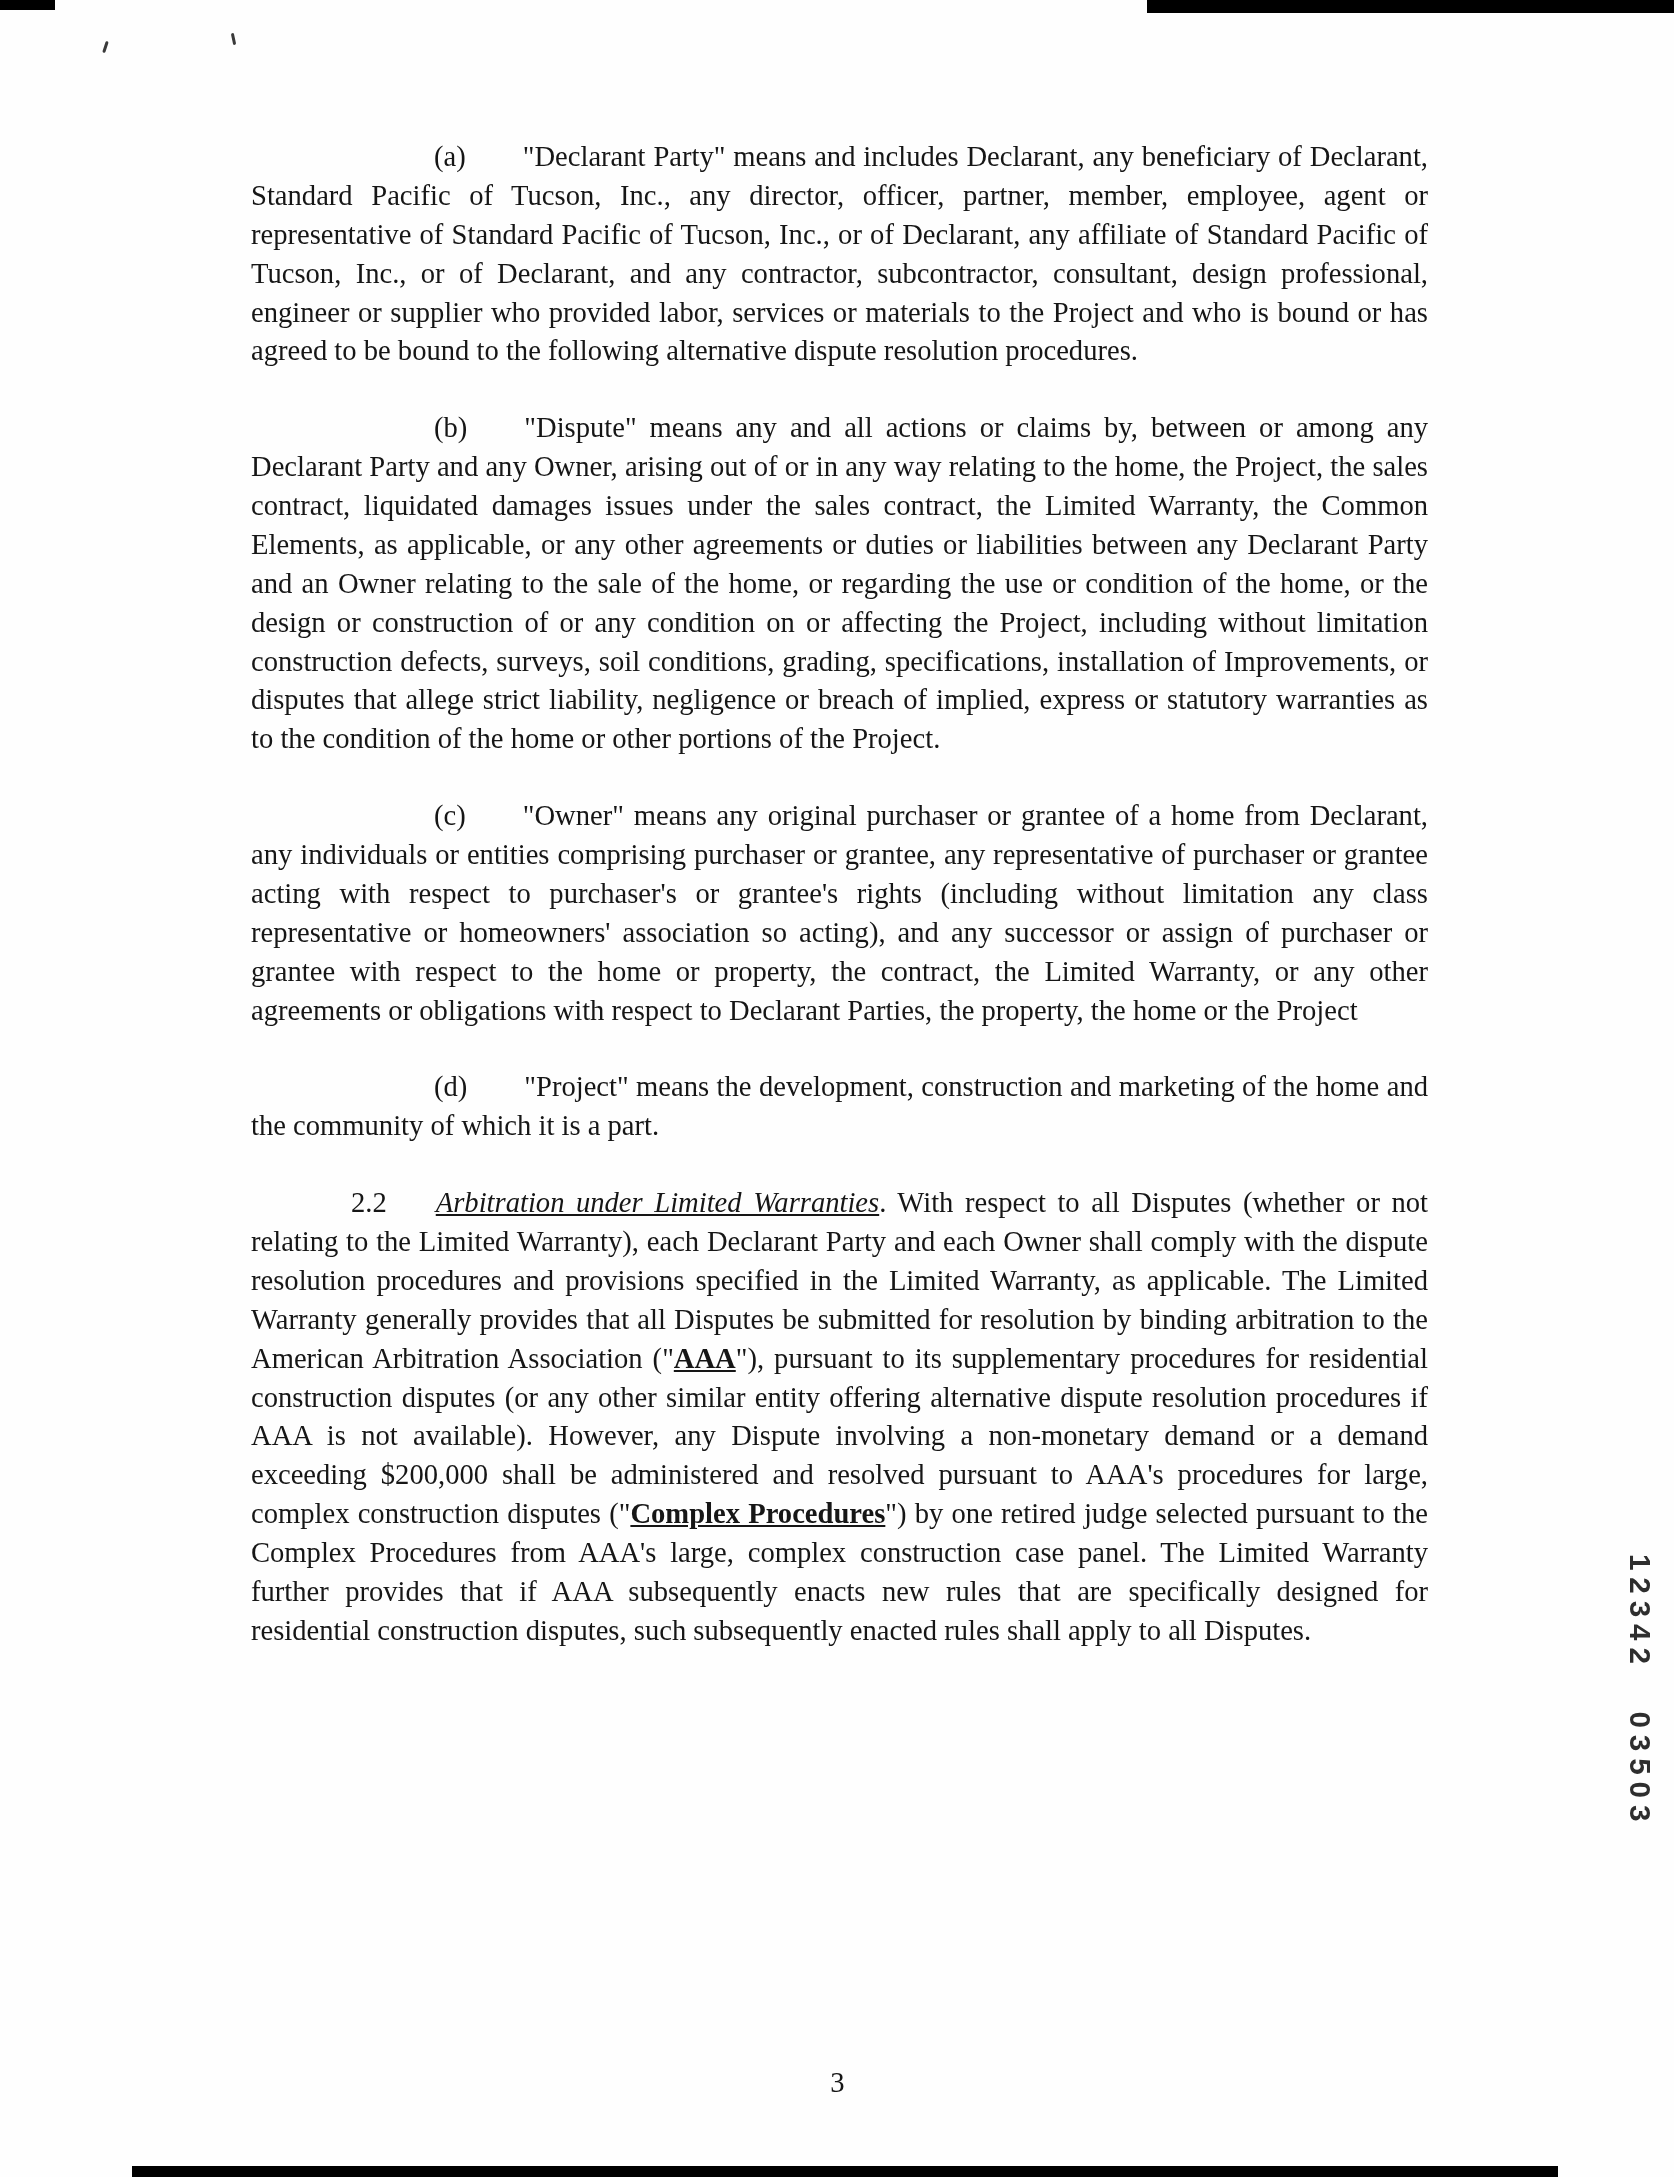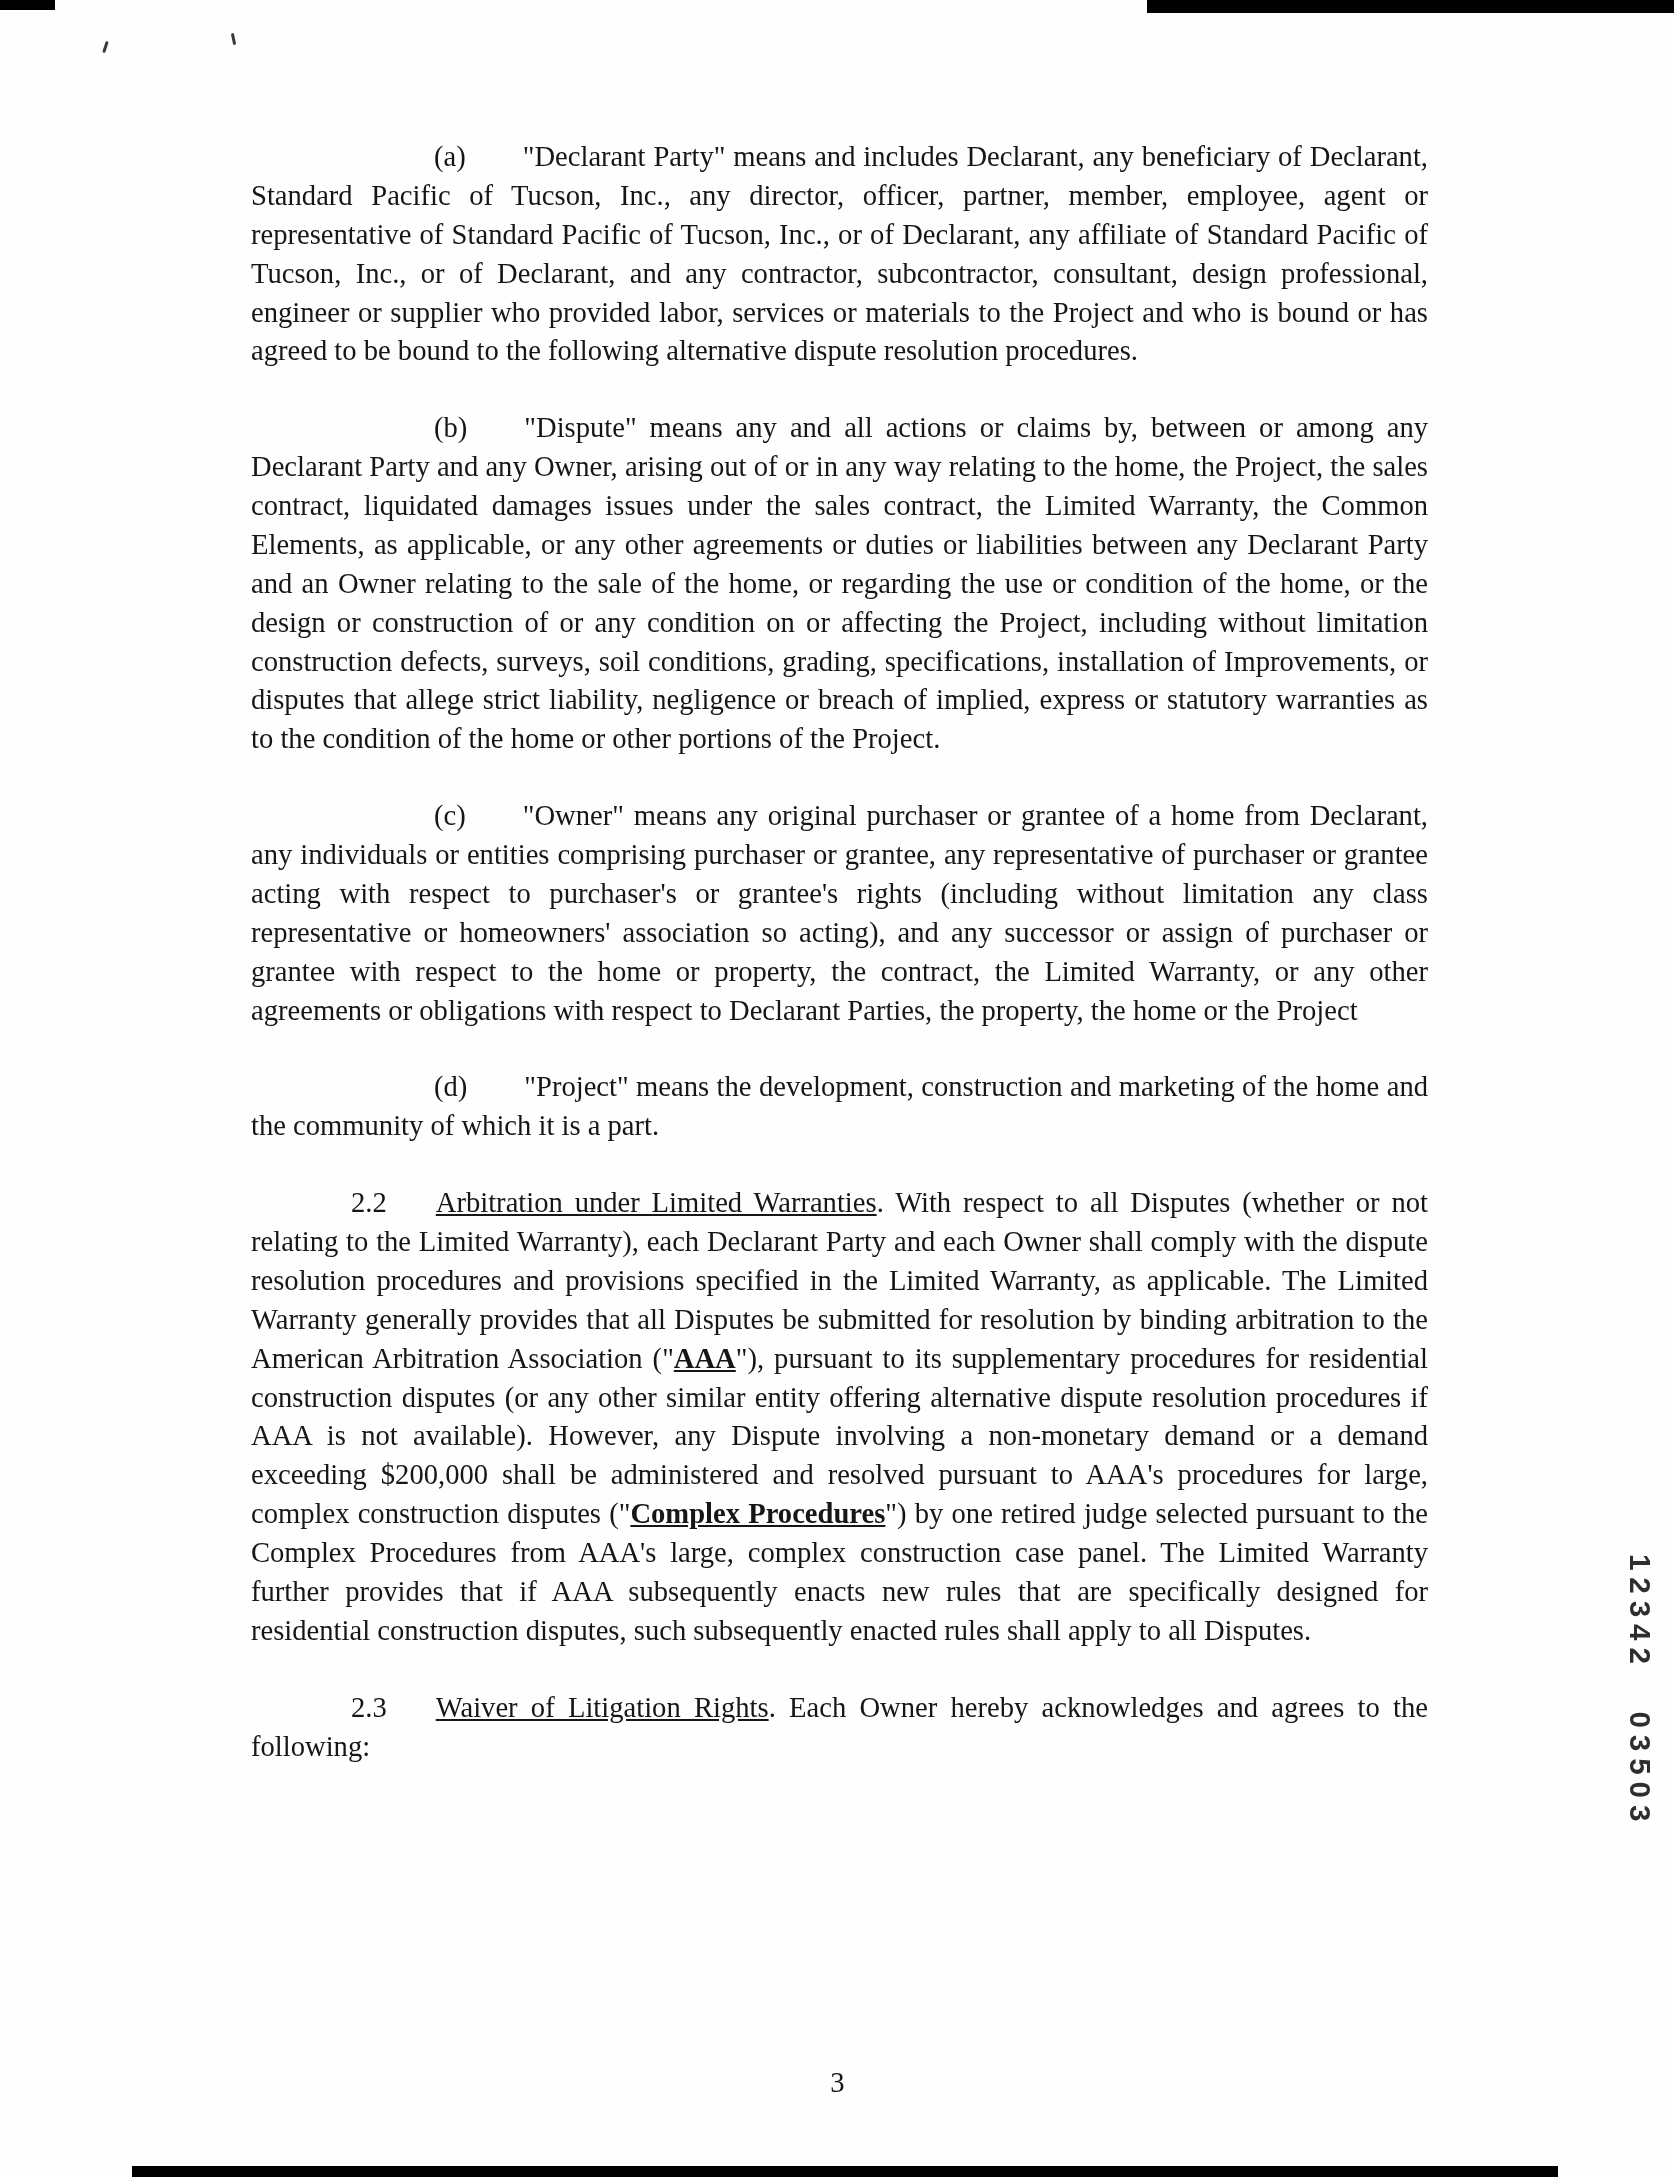--- a/index.html
+++ b/index.html
@@ -31,21 +31,21 @@
     font-size: 28.6px;
     line-height: 1.36;
     text-align: justify;
   }
   p { margin-bottom: 38px; }
   p.def { text-indent: 183px; }
   p.sec { text-indent: 100px; }
   p.last { margin-bottom: 0; }
   .tab { display: inline-block; width: 57px; }
   .sec-tab { display: inline-block; width: 49px; }
-  .heading { text-decoration: underline; }
+  .heading { text-decoration: underline; font-style: italic; }
   .bold { font-weight: bold; text-decoration: underline; }
 
   .page-number {
     position: absolute;
     left: 0;
     top: 2067px;
     width: 1675px;
     text-align: center;
     font-size: 28.6px;
     color: #161616;
@@ -80,21 +80,20 @@
     <p class="def"><span>(a)</span><span class="tab"></span><span>"Declarant Party" means and includes Declarant, any beneficiary of Declarant, Standard Pacific of Tucson, Inc., any director, officer, partner, member, employee, agent or representative of Standard Pacific of Tucson, Inc., or of Declarant, any affiliate of Standard Pacific of Tucson, Inc., or of Declarant, and any contractor, subcontractor, consultant, design professional, engineer or supplier who provided labor, services or materials to the Project and who is bound or has agreed to be bound to the following alternative dispute resolution procedures.</span></p>
 
     <p class="def"><span>(b)</span><span class="tab"></span><span>"Dispute" means any and all actions or claims by, between or among any Declarant Party and any Owner, arising out of or in any way relating to the home, the Project, the sales contract, liquidated damages issues under the sales contract, the Limited Warranty, the Common Elements, as applicable, or any other agreements or duties or liabilities between any Declarant Party and an Owner relating to the sale of the home, or regarding the use or condition of the home, or the design or construction of or any condition on or affecting the Project, including without limitation construction defects, surveys, soil conditions, grading, specifications, installation of Improvements, or disputes that allege strict liability, negligence or breach of implied, express or statutory warranties as to the condition of the home or other portions of the Project.</span></p>
 
     <p class="def"><span>(c)</span><span class="tab"></span><span>"Owner" means any original purchaser or grantee of a home from Declarant, any individuals or entities comprising purchaser or grantee, any representative of purchaser or grantee acting with respect to purchaser's or grantee's rights (including without limitation any class representative or homeowners' association so acting), and any successor or assign of purchaser or grantee with respect to the home or property, the contract, the Limited Warranty, or any other agreements or obligations with respect to Declarant Parties, the property, the home or the Project</span></p>
 
     <p class="def"><span>(d)</span><span class="tab"></span><span>"Project" means the development, construction and marketing of the home and the community of which it is a part.</span></p>
 
     <p class="sec"><span>2.2</span><span class="sec-tab"></span><span class="heading">Arbitration under Limited Warranties</span><span>. </span><span>With respect to all Disputes (whether or not relating to the Limited Warranty), each Declarant Party and each Owner shall comply with the dispute resolution procedures and provisions specified in the Limited Warranty, as applicable. The Limited Warranty generally provides that all Disputes be submitted for resolution by binding arbitration to the American Arbitration Association ("</span><span class="bold">AAA</span><span>"), pursuant to its supplementary procedures for residential construction disputes (or any other similar entity offering alternative dispute resolution procedures if AAA is not available). However, any Dispute involving a non-monetary demand or a demand exceeding $200,000 shall be administered and resolved pursuant to AAA's procedures for large, complex construction disputes ("</span><span class="bold">Complex Procedures</span><span>") by one retired judge selected pursuant to the Complex Procedures from AAA's large, complex construction case panel. The Limited Warranty further provides that if AAA subsequently enacts new rules that are specifically designed for residential construction disputes, such subsequently enacted rules shall apply to all Disputes.</span></p>
 
-    <p class="sec last"><span>2.3</span><span class="sec-tab"></span><span class="heading">Waiver of Litigation Rights</span><span>. </span><span>Each Owner hereby acknowledges and agrees to the following:</span></p>
 
   </div>
 
   <div class="page-number">3</div>
 
   <div class="stamp">12342 03503</div>
 
 </div>
 
 

